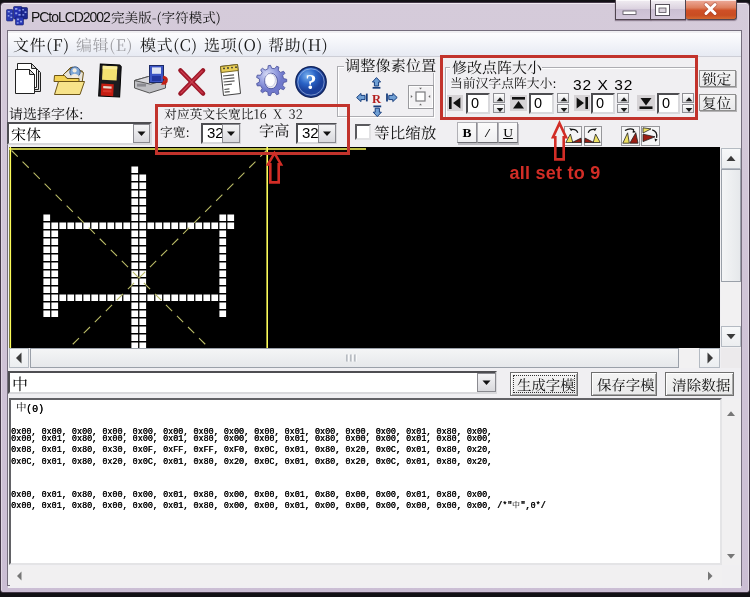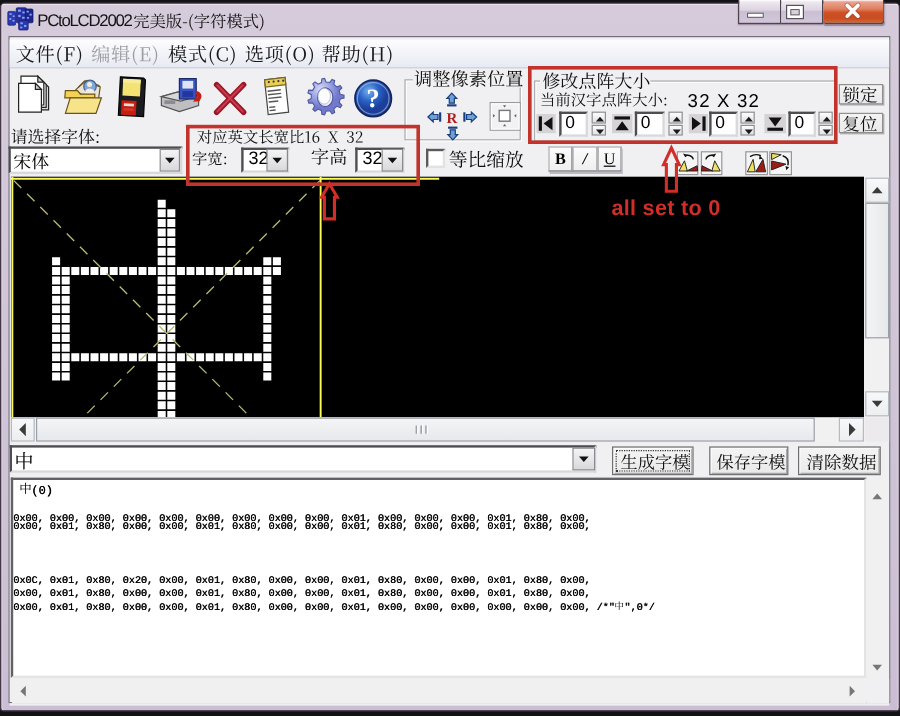--- a/index.html
+++ b/index.html
@@ -567,21 +567,21 @@
         <line x1="0" y1="2" x2="357" y2="2"></line>
         <line x1="258.2" y1="0" x2="258.2" y2="201"></line>
       </g>
     </svg>
     <svg class="t" style="left:266.5px;top:152px;z-index:60" width="17" height="31">
       <path d="M7.5 1.2 L14.0 12.4 L11.7 12.4 L11.7 30.4 L3.3 30.4 L3.3 12.4 L1.0 12.4 Z" fill="none" stroke="#d22d26" stroke-width="2.6" stroke-linejoin="miter"></path>
     </svg>
     <svg class="t" style="left:551.5px;top:122px;z-index:60" width="17" height="38">
       <path d="M7.5 1.2 L14.0 15.2 L11.7 15.2 L11.7 37.4 L3.3 37.4 L3.3 15.2 L1.0 15.2 Z" fill="none" stroke="#d22d26" stroke-width="2.6" stroke-linejoin="miter"></path>
     </svg>
-    <div class="abs" style="left:509.5px;top:162.5px;z-index:60;font-size:18px;font-weight:bold;color:#d22d26;letter-spacing:0.25px">all set to 0</div>
+    <div class="abs" style="left:509.5px;top:162.5px;z-index:60;font-size:18px;font-weight:bold;color:#d22d26;letter-spacing:0.25px">all set to 9</div>
     <div class="strack abs" style="left:721px;top:147px;width:20px;height:201px"></div>
     <div class="sbtn abs" style="left:721px;top:148px;width:20px;height:21px"></div>
     <svg class="t" style="left:721px;top:148px" width="20" height="21">
       <path d="M5.5 13l4.5-5.2L14.5 13z" fill="#3b3b3b"></path>
     </svg>
     <div class="sthumb abs" style="left:721px;top:169px;width:20px;height:113px"></div>
     <div class="sbtn abs" style="left:721px;top:326px;width:20px;height:21px"></div>
     <svg class="t" style="left:721px;top:326px" width="20" height="21">
       <path d="M5.5 8l4.5 5.2L14.5 8z" fill="#3b3b3b"></path>
     </svg>
@@ -644,21 +644,22 @@
       </g>
     </svg>
     <div class="abs" style="left:9px;top:398px;width:713px;height:167px;background:#fff;border:2px solid;border-color:#626266 #e4e4e6 #e4e4e6 #626266"></div>
     <div class="abs hex" style="left:16px;top:402px;font-size:10px"><svg style="display:inline-block;vertical-align:-1px" width="10" height="11">
         <g fill="currentColor" transform="translate(0,8.82) scale(0.010500,-0.010500)">
           <use href="#g4e2d"></use>
         </g>
       </svg>(0)</div>
     <div class="abs hex" style="left:11px;top:427px">0x00, 0x00, 0x00, 0x00, 0x00, 0x00, 0x00, 0x00, 0x00, 0x01, 0x00, 0x00, 0x00, 0x01, 0x80, 0x00,</div>
     <div class="abs hex" style="left:11px;top:434.4px">0x00, 0x01, 0x80, 0x00, 0x00, 0x01, 0x80, 0x00, 0x00, 0x01, 0x80, 0x00, 0x00, 0x01, 0x80, 0x00,</div>
-    <div class="abs hex" style="left:11px;top:478.7px">0x0C, 0x01, 0x80, 0x20, 0x00, 0x01, 0x80, 0x00, 0x00, 0x01, 0x80, 0x00, 0x00, 0x01, 0x80, 0x00,</div>
+    <div class="abs hex" style="left:11px;top:445.4px">0x08, 0x01, 0x80, 0x30, 0x0F, 0xFF, 0xFF, 0xF0, 0x0C, 0x01, 0x80, 0x20, 0x0C, 0x01, 0x80, 0x20,</div>
+    <div class="abs hex" style="left:11px;top:456.5px">0x0C, 0x01, 0x80, 0x20, 0x0C, 0x01, 0x80, 0x20, 0x0C, 0x01, 0x80, 0x20, 0x0C, 0x01, 0x80, 0x20,</div>
     <div class="abs hex" style="left:11px;top:489.7px">0x00, 0x01, 0x80, 0x00, 0x00, 0x01, 0x80, 0x00, 0x00, 0x01, 0x80, 0x00, 0x00, 0x01, 0x80, 0x00,</div>
     <div class="abs hex" style="left:11px;top:500.8px">0x00, 0x01, 0x80, 0x00, 0x00, 0x01, 0x80, 0x00, 0x00, 0x01, 0x00, 0x00, 0x00, 0x00, 0x00, 0x00, /*"<svg style="display:inline-block;vertical-align:-1px" width="8" height="8">
         <g fill="currentColor" transform="translate(0,6.72) scale(0.008000,-0.008000)">
           <use href="#g4e2d"></use>
         </g>
       </svg>",0*/</div>
     <div class="strack abs" style="left:722px;top:399px;width:18px;height:166px;background:#f1f0f1"></div>
     <svg class="t" style="left:722px;top:404px" width="18" height="19">
       <path d="M5 12l4-4.8 4 4.8z" fill="#767676"></path>
     </svg>

